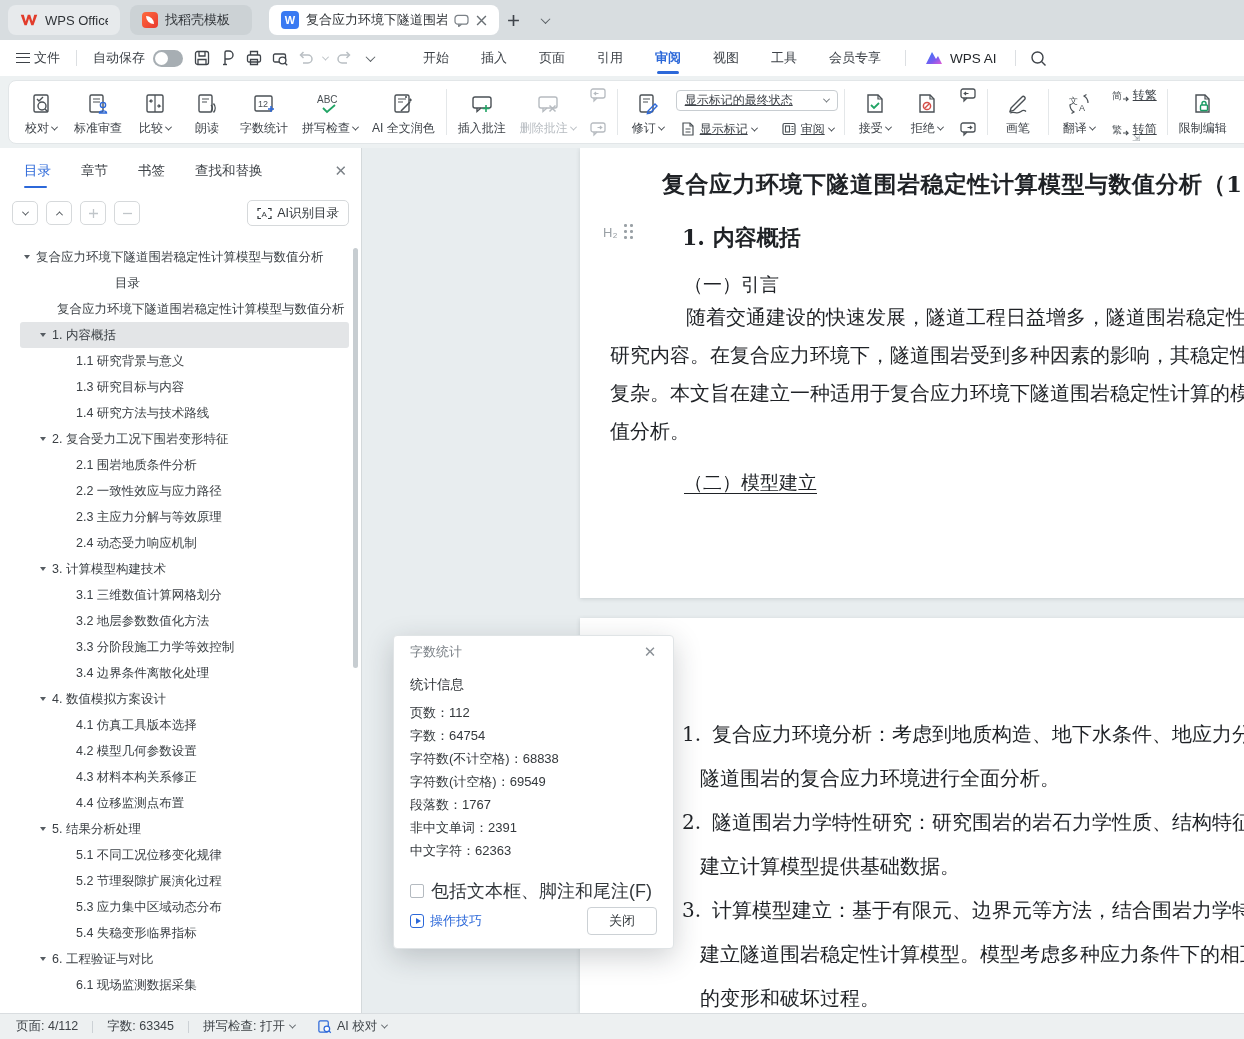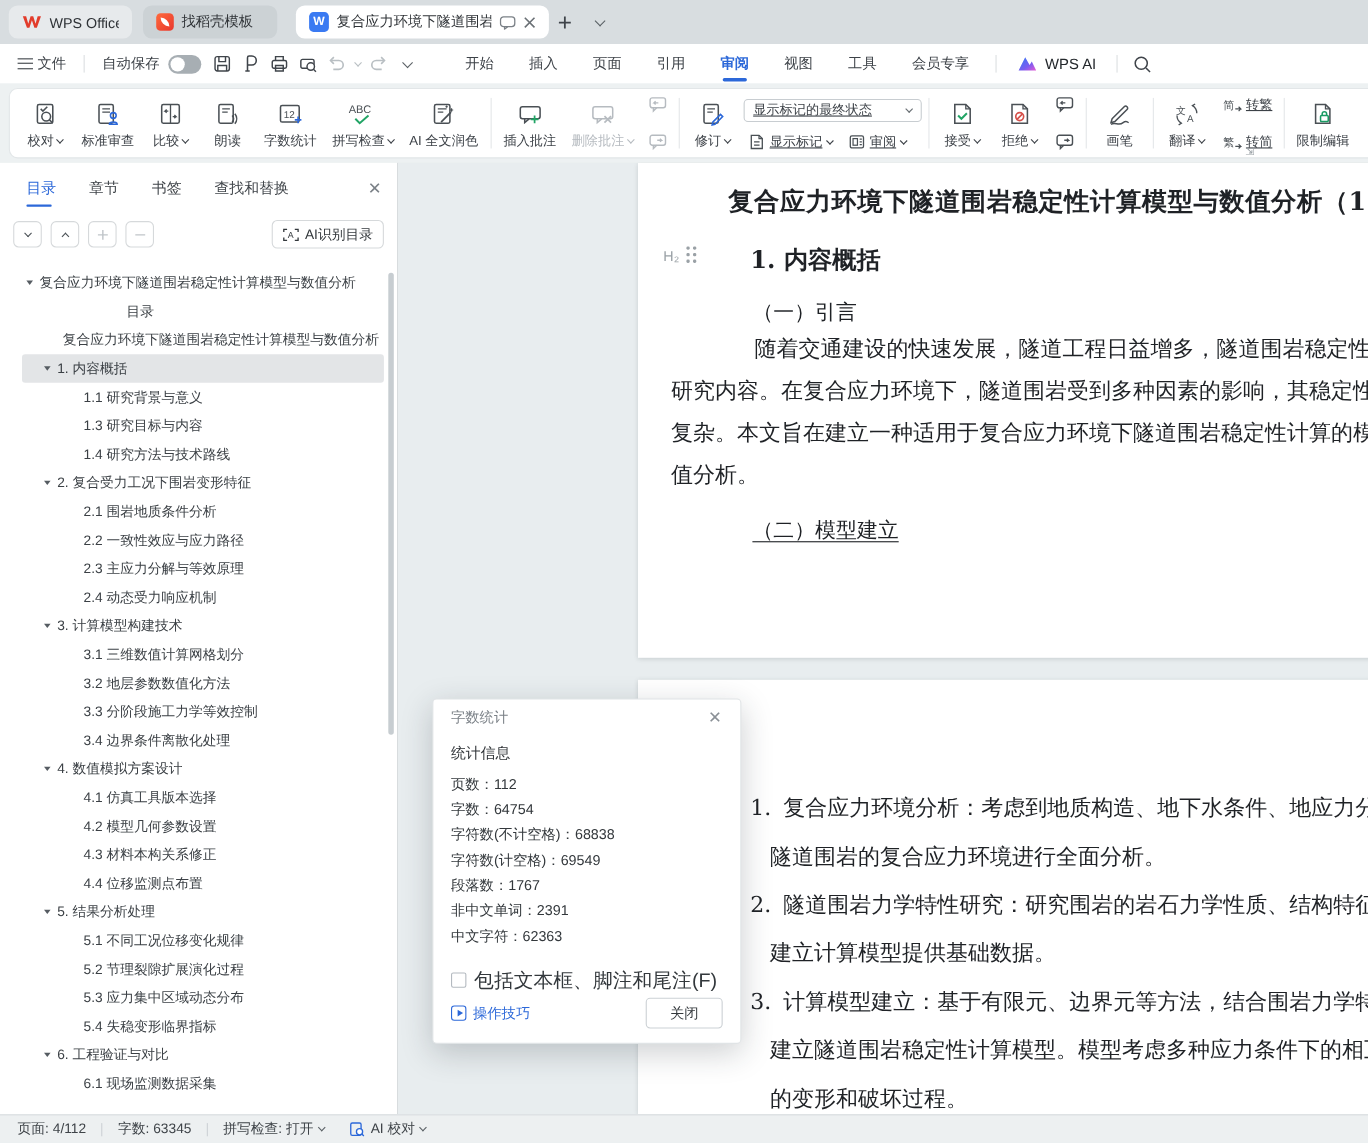--- a/index.html
+++ b/index.html
@@ -420,21 +420,21 @@
         <span class="blabel">
             <span>修订</span>
             <span class="caret sm"></span>
           </span>
       </div>
       <div class="colstack" style="gap:6px; padding-top:7px;">
         <div class="dropdown">
           <span class="txt">显示标记的最终状态</span>
           <span class="caret sm" style="color:#6a7075"></span>
         </div>
-        <div style="display:flex; gap:6px;">
+        <div style="display:flex; gap:16px;">
           <span class="smbtn">
             <svg class="ic" width="16" height="16" viewBox="0 0 16 16">
                 <path d="M3 2 h7 l3 3 v9 H3 Z" fill="none" stroke="#4a5055" stroke-width="1.2"></path>
                 <path d="M10 2 v3 h3 M5.5 8 h5 M5.5 11 h5" stroke="#4a5055" stroke-width="1.1" fill="none"></path>
               </svg>
             <span>显示标记</span>
               <span class="caret sm"></span>
           </span>
           <span class="smbtn">
             <svg class="ic" width="16" height="16" viewBox="0 0 16 16">

